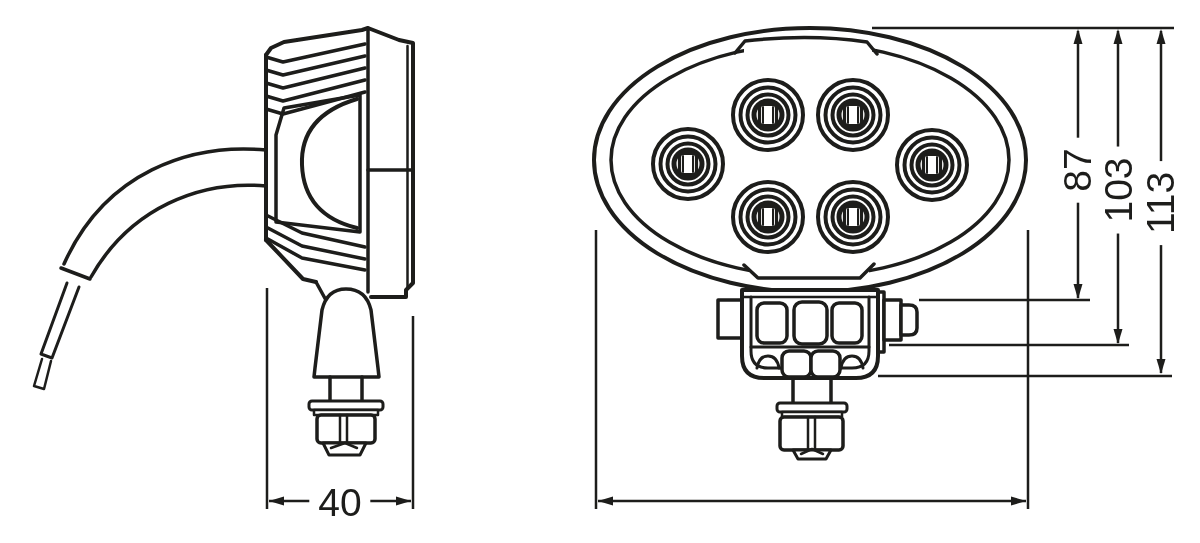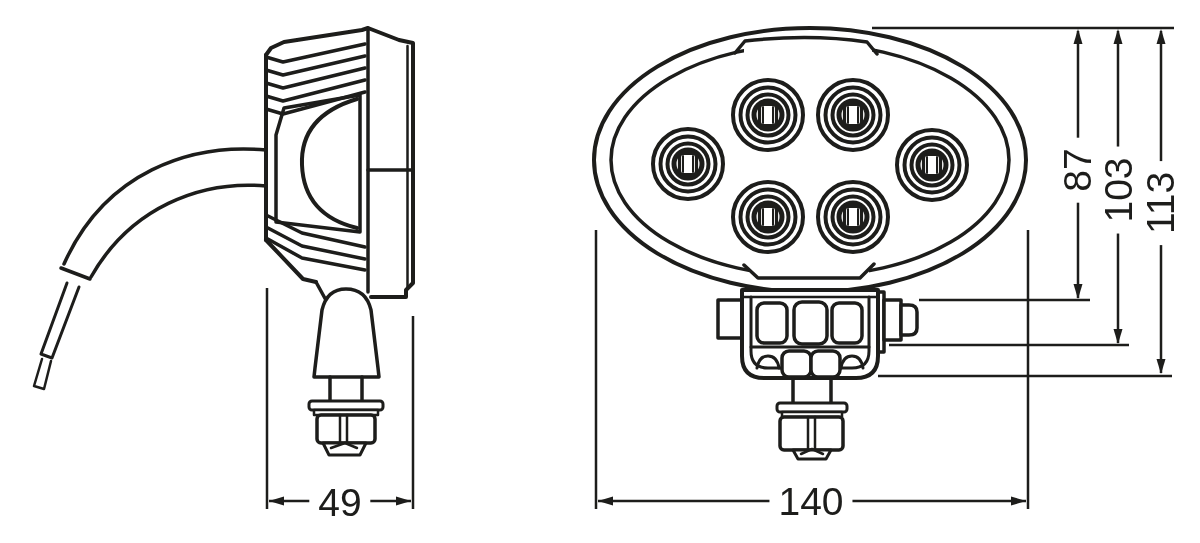--- a/index.html
+++ b/index.html
@@ -149,18 +149,17 @@
         <polygon points="1161,29 1156.5,44 1165.5,44"></polygon>
         <polygon points="1161,374 1156.5,359 1165.5,359"></polygon>
         <polygon points="269,501 284,496.5 284,505.5"></polygon>
         <polygon points="411,501 396,496.5 396,505.5"></polygon>
         <polygon points="598,501 613,496.5 613,505.5"></polygon>
         <polygon points="1026,501 1011,496.5 1011,505.5"></polygon>
       </g>
     </g>
   </svg>
 
-  <div class="dim" style="left:340px;top:502px">49</div>
-  <div class="dim" style="left:811px;top:501px">140</div>
+  <div class="dim" style="left:340px;top:502px">40</div>
   <div class="dim v" style="left:1077px;top:170px">87</div>
   <div class="dim v" style="left:1118px;top:190px">103</div>
   <div class="dim v" style="left:1160px;top:203px">113</div>
 </div>
 
 </body></html>

